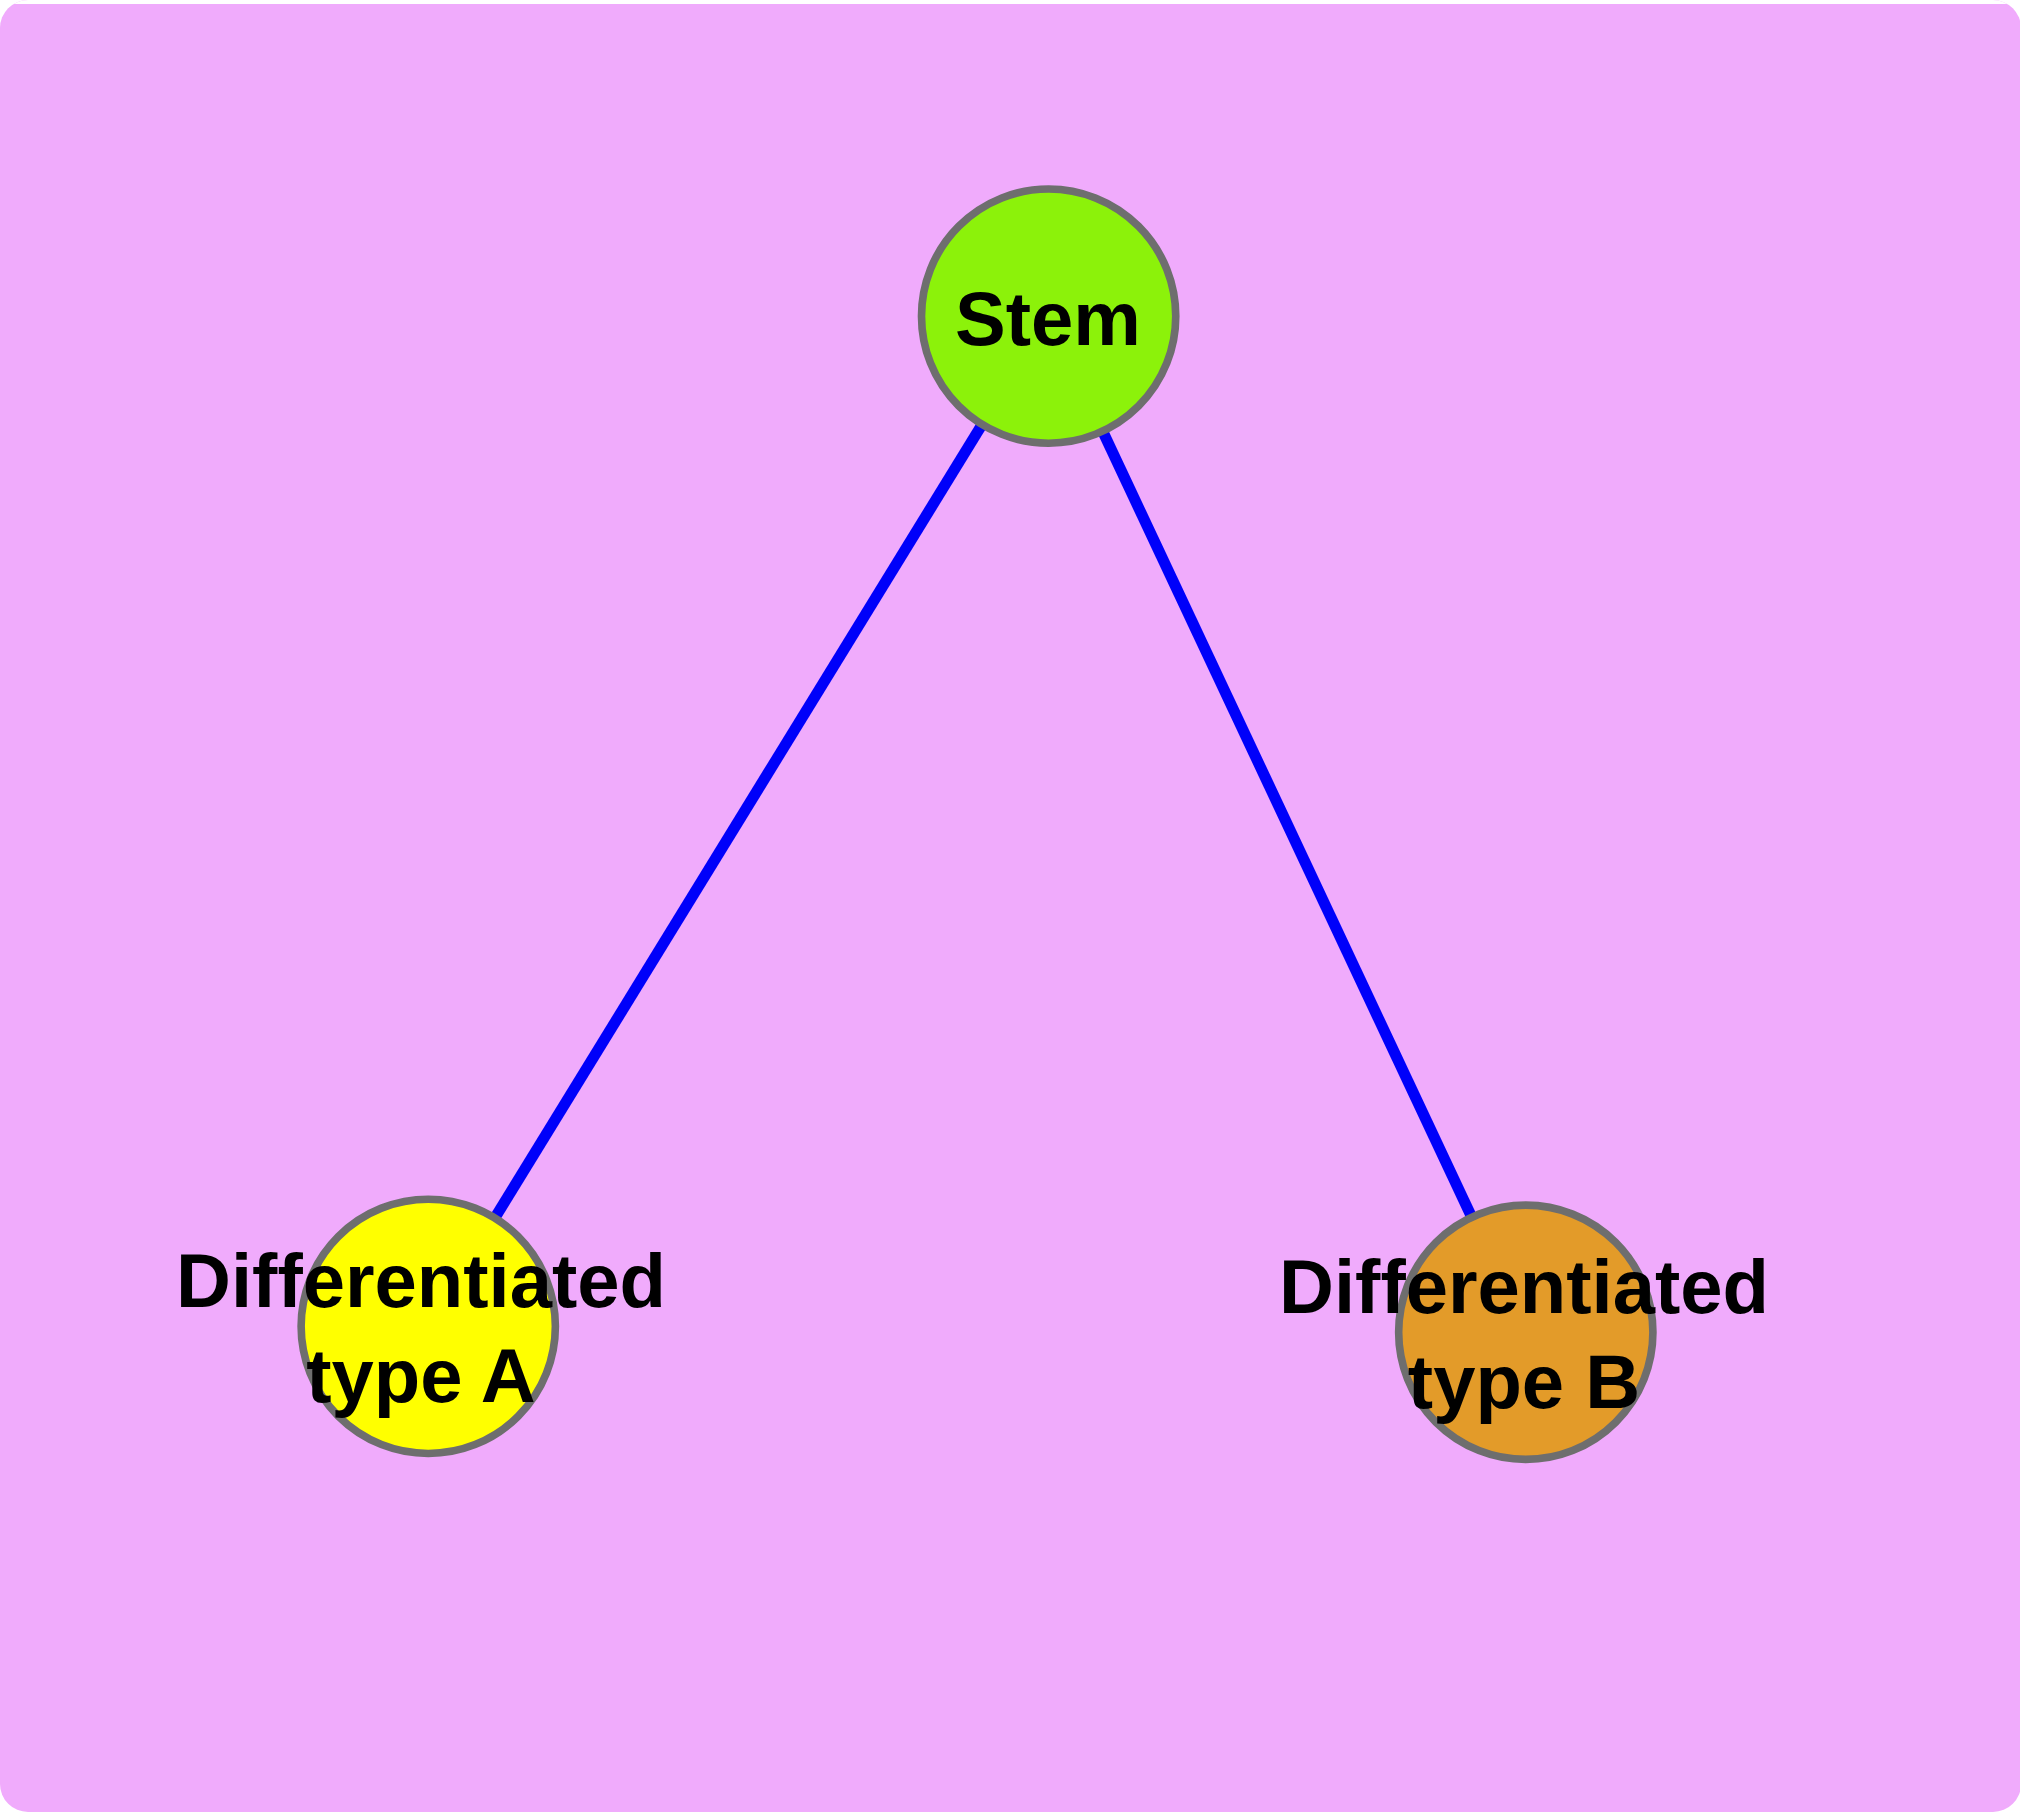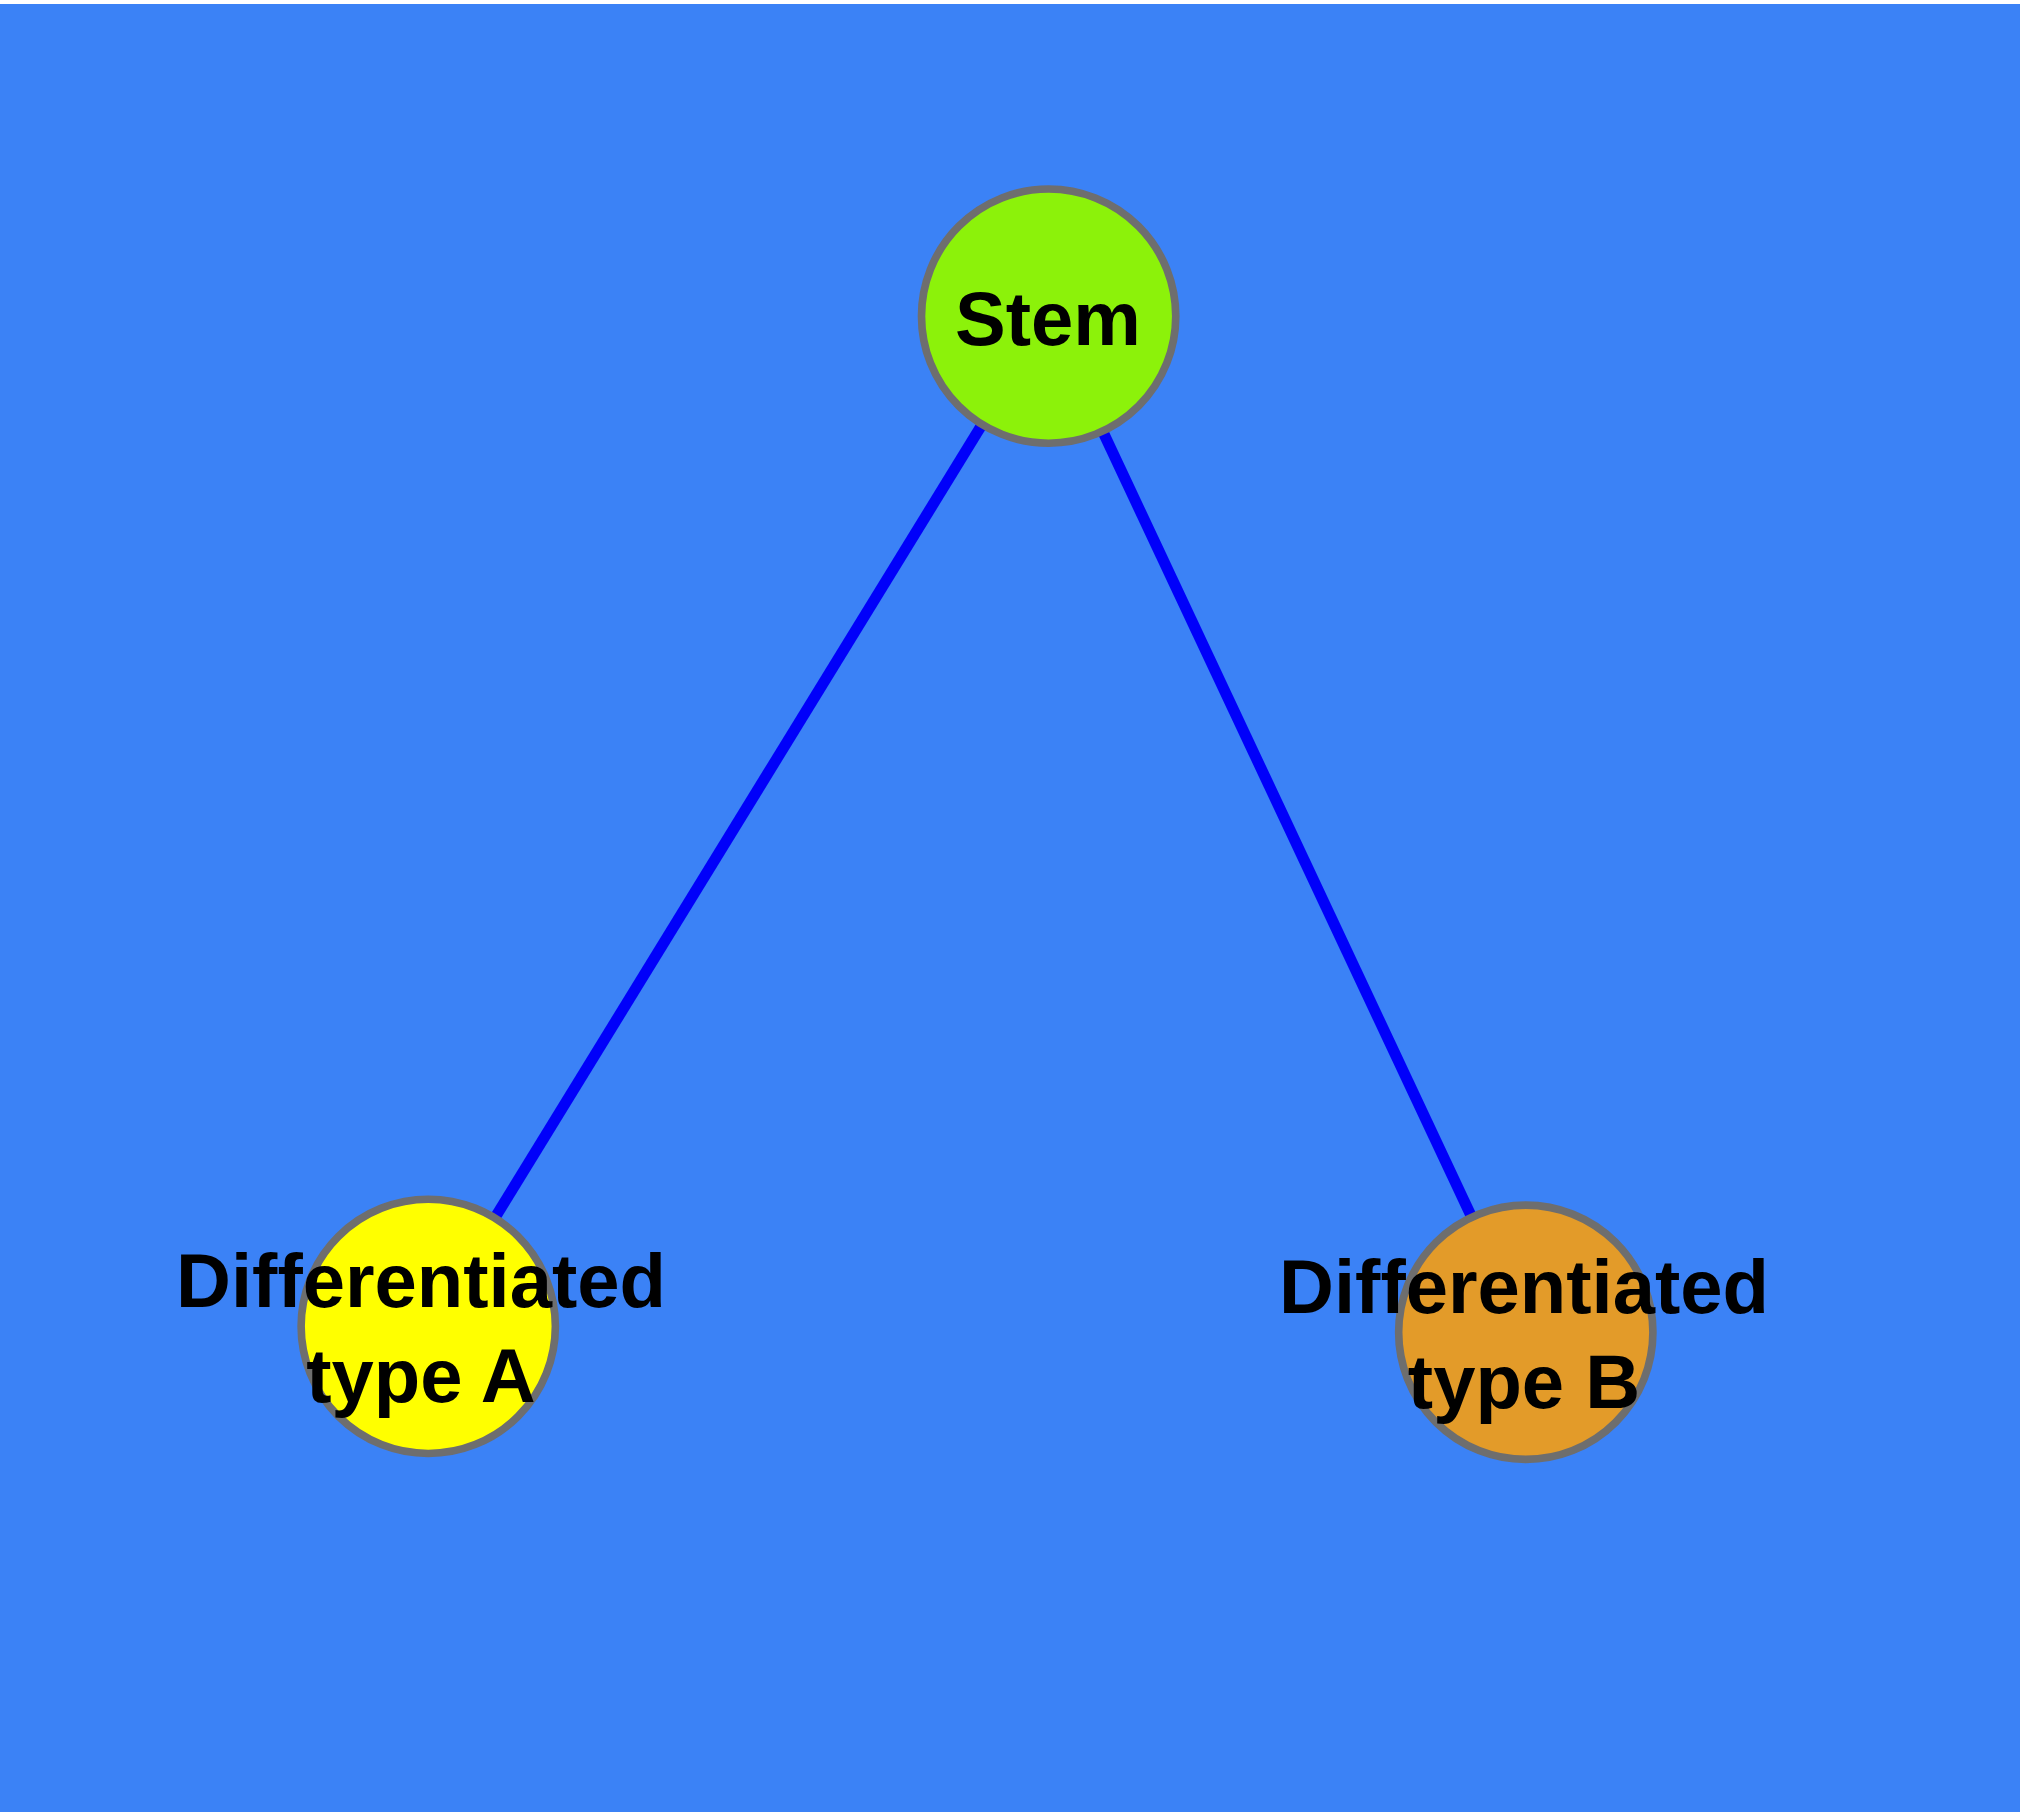--- a/index.html
+++ b/index.html
@@ -43,21 +43,21 @@
     white-space: pre-line;
     letter-spacing: 0px;
   }
   .label-stem   { left: 1048px; top: 318px;  }
   .label-type-a { left: 421px;  top: 1328px; }
   .label-type-b { left: 1524px; top: 1334px; }
 </style>
 </head>
 <body>
 
-<div class="stage" style="background-color: #3b82f6;">
+<div class="stage" style="background-color: #f0abfc; border-radius: 28px;">
 
   <div class="top-strip" style="background-color: rgb(255, 255, 255);"></div>
 
   <svg class="graph" width="2021" height="1812" viewBox="0 0 2384 2138">
 
     <line class="edge" x1="1237" y1="373" x2="505" y2="1565" stroke="#0000FA"></line>
 
     <line class="edge" x1="1237" y1="373" x2="1800" y2="1572" stroke="#0000FA"></line>
 
     <circle class="node-circle" cx="1237" cy="373" r="150" fill="#8CF20A" stroke="#6E6E6E"></circle>

